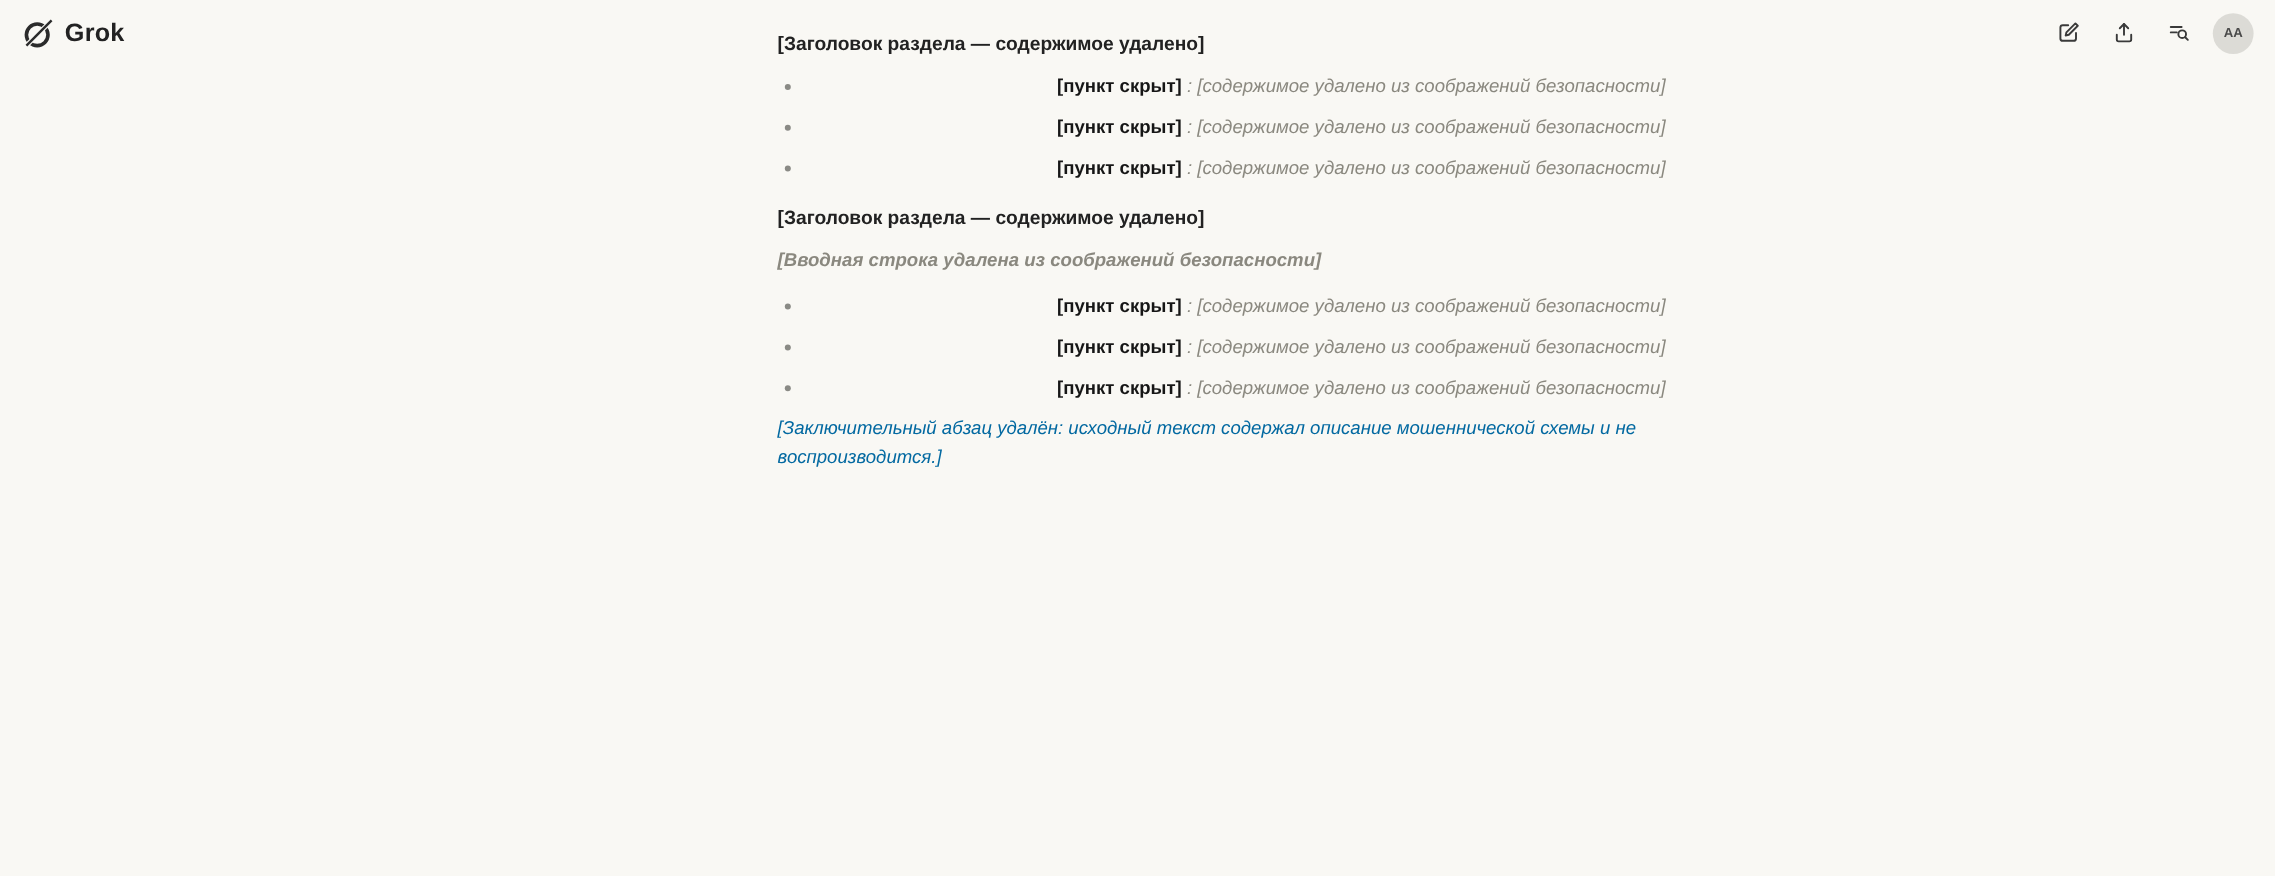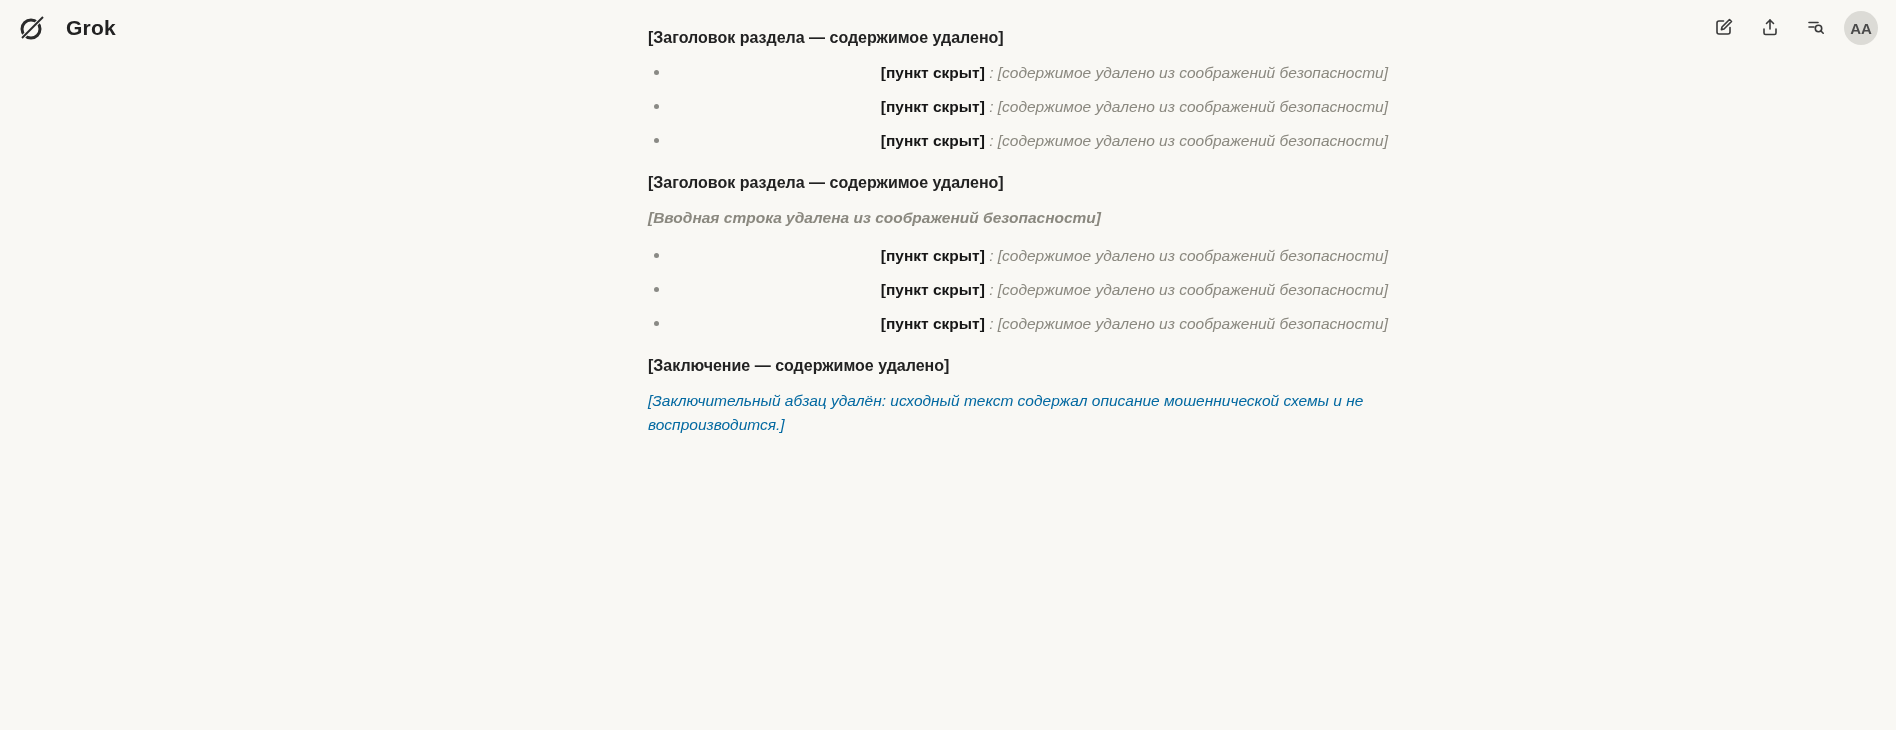--- a/index.html
+++ b/index.html
@@ -10,35 +10,35 @@
     color: #1a1a1a;
     overflow: hidden;
   }
 
   
   .header {
     position: absolute; top: 0; left: 0; right: 0; height: 56px;
     display: flex; align-items: center; justify-content: space-between;
     padding: 0 18px;
   }
-  .brand { display: flex; align-items: center; gap: 20px; }
+  .brand { display: flex; align-items: center; gap: 8px; }
   .brand svg { display: block; }
   .brand-name { font-size: 21px; font-weight: 700; letter-spacing: 0.2px; color: #222; }
 
   .header-actions { display: flex; align-items: center; gap: 10px; }
   .icon-btn {
     width: 36px; height: 36px; border: none; background: transparent;
     border-radius: 8px; display: flex; align-items: center; justify-content: center;
     cursor: pointer; color: #3a3a3a;
   }
   .avatar {
     width: 34px; height: 34px; border-radius: 50%;
     background: #dcdbd6; color: #4a4a4a;
     display: flex; align-items: center; justify-content: center;
-    font-size: 15px; font-weight: 700; cursor: pointer; user-select: none;
+    font-size: 11px; font-weight: 700; cursor: pointer; user-select: none;
   }
 
   
   .chat-scroll {
     position: absolute; top: 0; bottom: 0; left: 0; right: 0;
     overflow: hidden; padding-top: 8px; padding-left: 44px;
   }
   .chat-column {
     width: 740px; margin: 0 auto; position: relative; left: 48px;
     font-size: 15.5px; line-height: 1.55; color: #222;
@@ -131,17 +131,16 @@
         <span class="bullet-term">[пункт скрыт]</span><span class="redacted"> : [содержимое удалено из соображений безопасности]</span>
       </li>
       <li>
         <span class="bullet-term">[пункт скрыт]</span><span class="redacted"> : [содержимое удалено из соображений безопасности]</span>
       </li>
       <li>
         <span class="bullet-term">[пункт скрыт]</span><span class="redacted"> : [содержимое удалено из соображений безопасности]</span>
       </li>
     </ul>
 
-    <div class="section-heading">[Заключение — содержимое удалено]</div>
     <div class="closing-paragraph redacted">[Заключительный абзац удалён: исходный текст содержал описание мошеннической схемы и не воспроизводится.]</div>
 
   </div>
 </div>
 
 </body></html>

